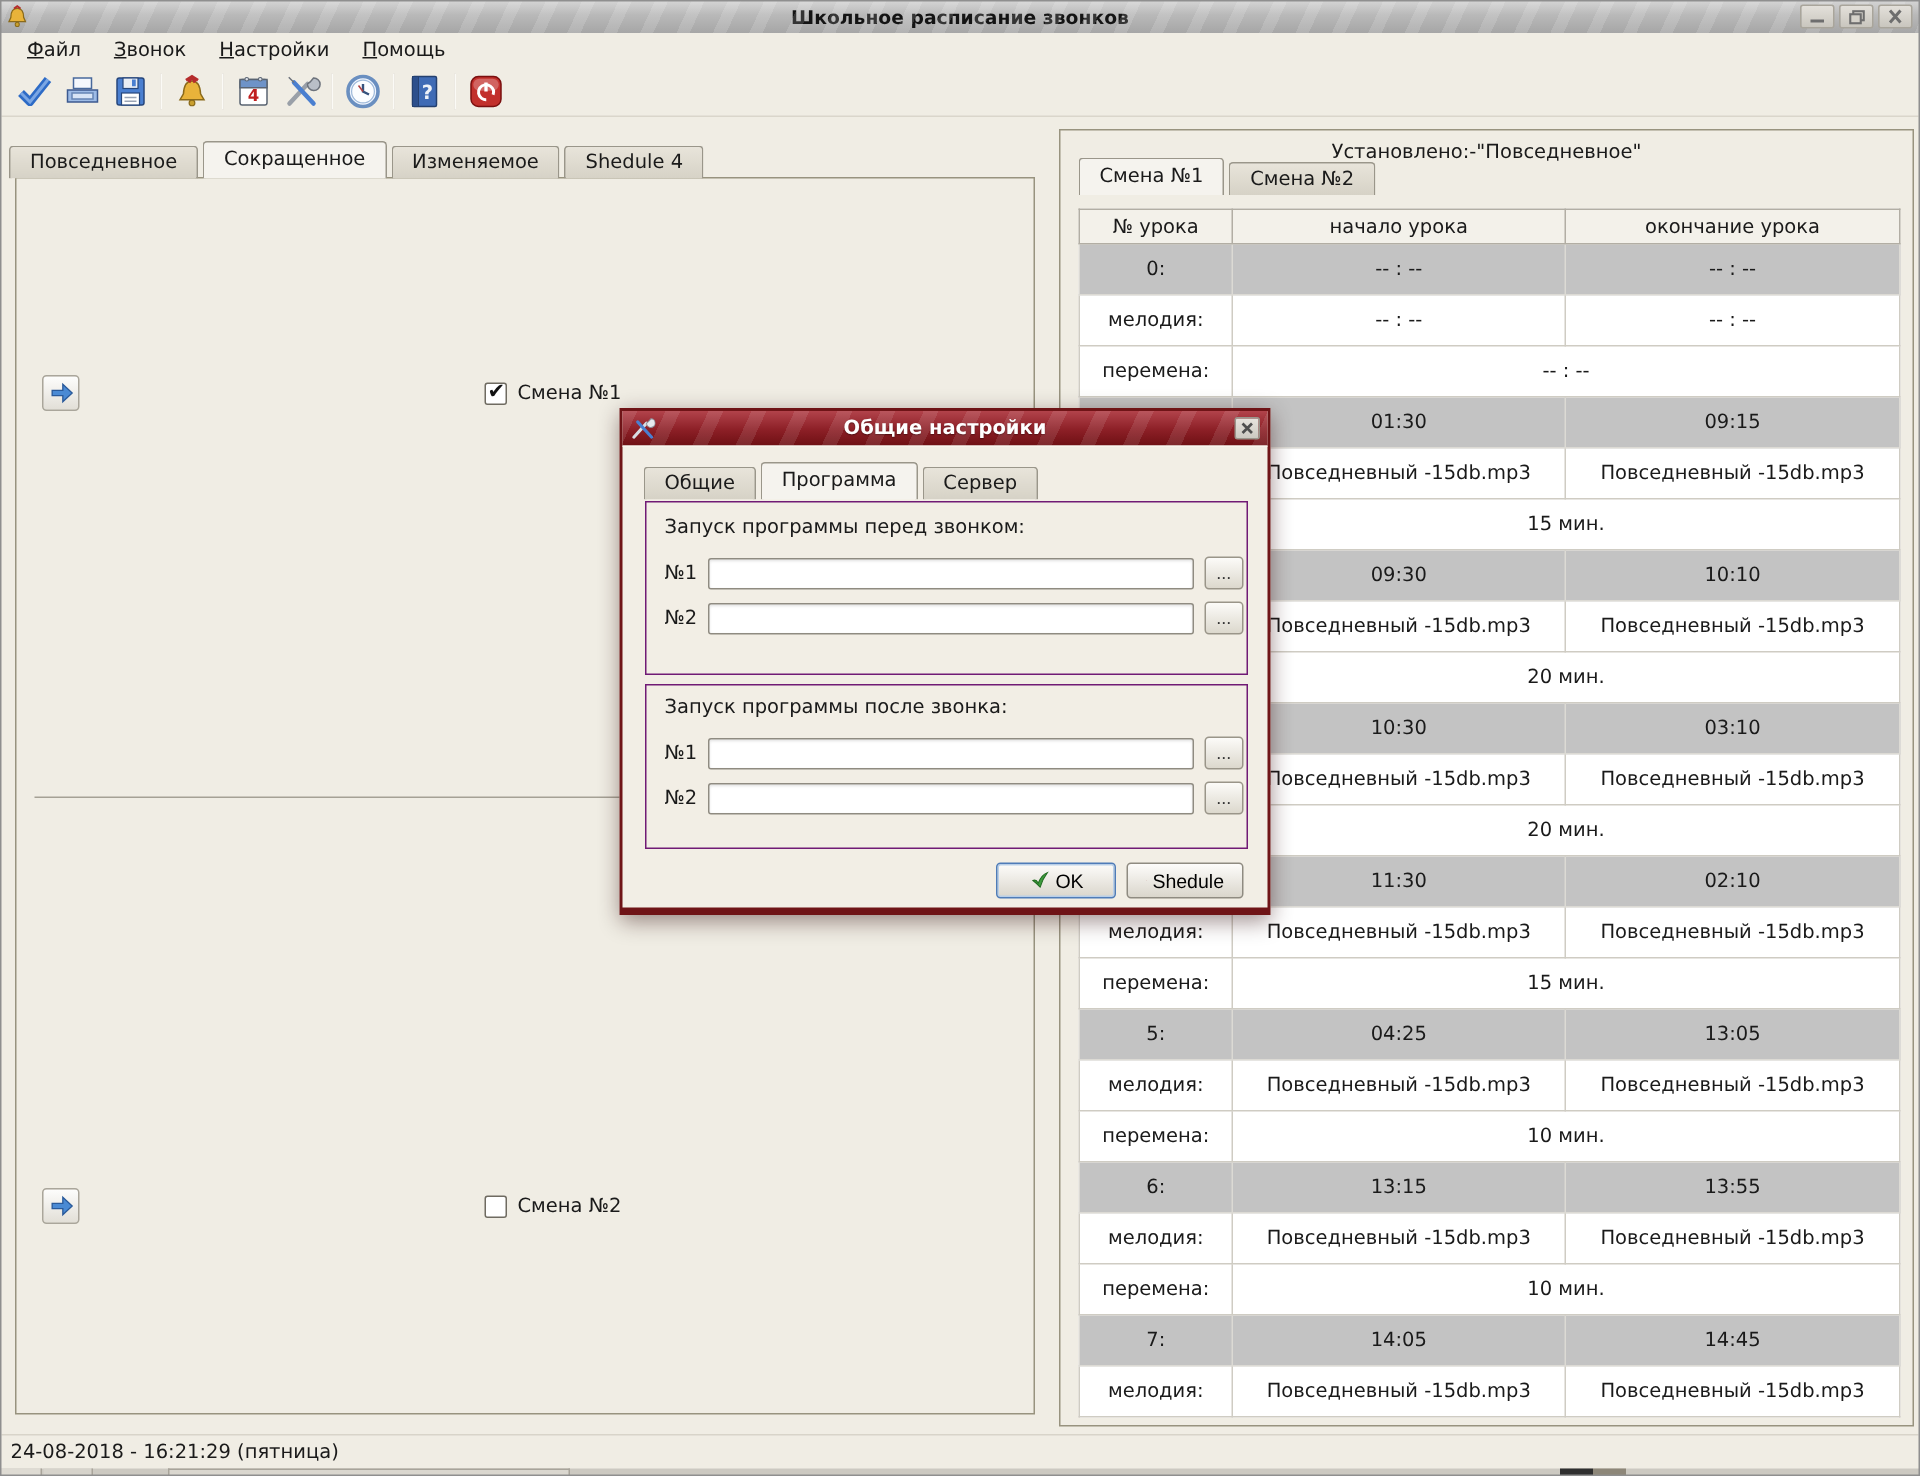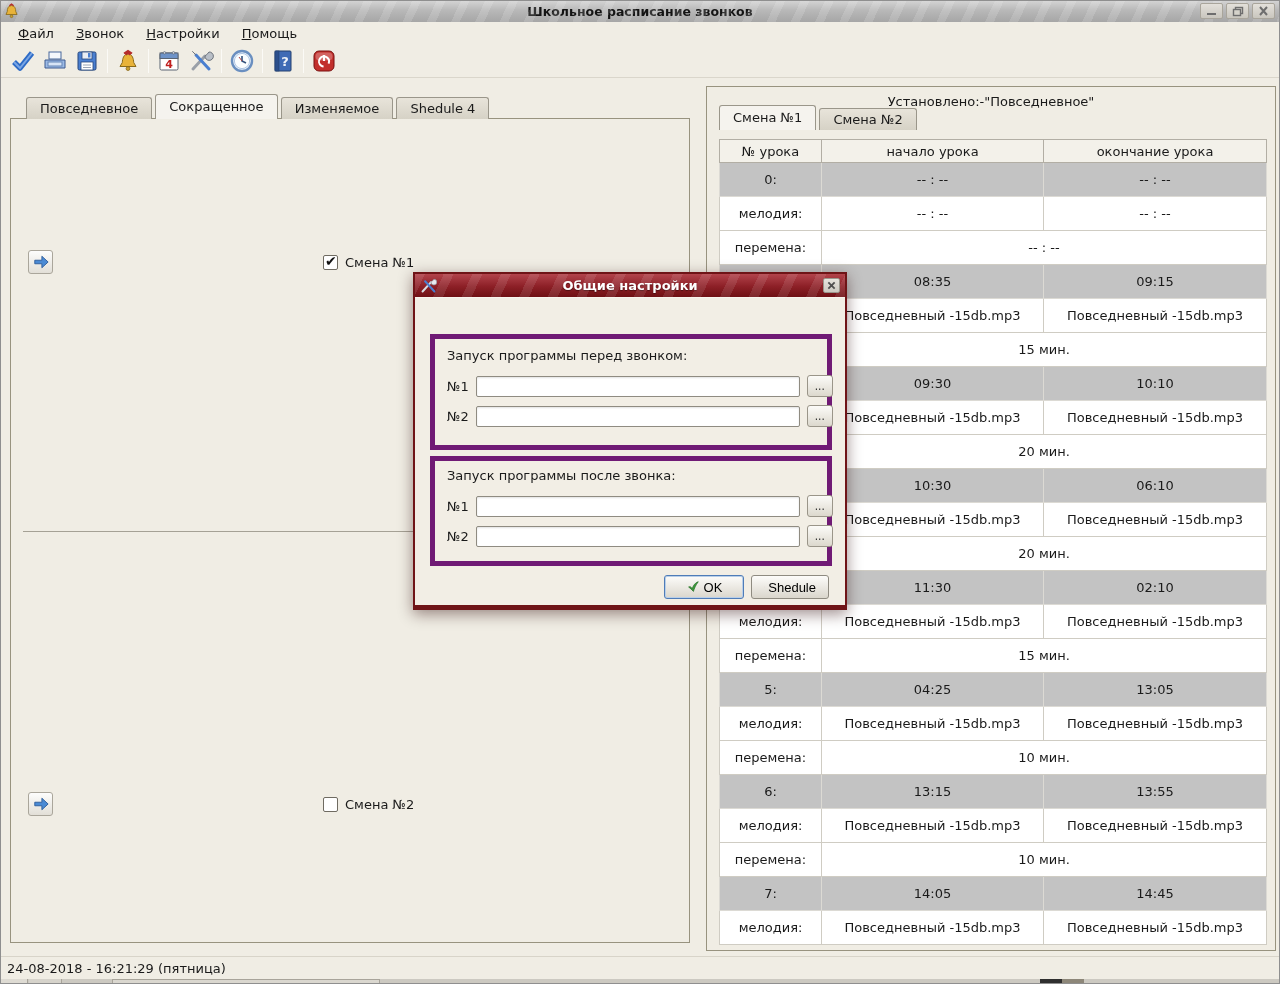--- a/index.html
+++ b/index.html
@@ -45,21 +45,21 @@
 
   
   .toolbar { position:absolute; left:1px; top:44px; width:1278px; height:34px;
     background:#f0ede4; border-bottom:1px solid #dad6cb;
     display:flex; align-items:center; padding-left:6px; }
   .tbtn { width:32px; height:30px; background:transparent; border:none;
     display:flex; align-items:center; justify-content:center; }
   .tsep { width:1px; height:24px; background:#c7c3b8; border-right:1px solid #fbfaf6; margin:0 4px; }
 
   
-  .left-tabs { position:absolute; left:26px; top:94px; height:24px; z-index:2; }
+  .left-tabs { position:absolute; left:6px; top:94px; height:24px; z-index:2; }
   .tab {
     display:inline-block; height:22px; line-height:21px; padding:0 13px;
     background:linear-gradient(180deg,#e8e4da,#d6d2c6);
     border:1px solid #9a968a; border-bottom:none; vertical-align:bottom;
     border-radius:3px 3px 0 0; margin-right:-1px; position:relative;
   }
   .tab.active { height:25px; line-height:24px; background:#f5f3ee; z-index:3; }
 
   .left-frame { position:absolute; left:10px; top:118px; width:680px; height:825px;
     border:1px solid #98937f; background:#f0ede4; }
@@ -100,21 +100,21 @@
     display:flex; align-items:center; }
   .dlg-titlebar::after{ content:""; position:absolute; inset:0;
     background:repeating-linear-gradient(115deg, rgba(255,255,255,.10) 0 9px, transparent 9px 26px); }
   .dlg-titlebar .ttl { position:absolute; left:0; right:0; text-align:center;
     color:#fff; font-weight:bold; font-size:13px; text-shadow:0 1px 1px rgba(0,0,0,.4); }
   .dlg-close { position:absolute; right:5px; top:4px; width:17px; height:15px; z-index:2;
     background:linear-gradient(180deg,#e7e4de,#ccc9c1); border:1px solid #9a968c; border-radius:2px;
     display:flex; align-items:center; justify-content:center; }
   .dlg-body { position:relative; height:310px; border-top:1px solid #f8f5ee; }
   .dlg-tabs { position:absolute; left:14px; top:10px; z-index:2; }
-  .group-frame { position:absolute; left:15px; width:402px; border:5px solid #701a75; background:#f2eee5; }
+  .group-frame { position:absolute; left:15px; width:402px; border:1px solid #701a75; background:#f2eee5; }
   .g-label { position:absolute; left:12px; }
   .fieldrow { position:absolute; left:12px; display:flex; align-items:center; gap:7px; }
   .fieldrow input { width:324px; height:21px; border:1px solid #8f8b81; border-radius:2px;
     background:#fff; box-shadow:inset 0 1px 2px rgba(0,0,0,.12); padding:0 4px; font-size:13px; }
   .browse-btn { width:26px; height:22px; background:linear-gradient(180deg,#fcfbf8,#dcd8cd);
     border:1px solid #9a9589; border-radius:3px; font-size:12px; color:#333; line-height:10px; }
   .dlg-buttons { position:absolute; right:16px; top:277px; display:flex; gap:7px; }
   .dlg-btn { height:24px; display:flex; align-items:center; justify-content:center; gap:4px;
     background:linear-gradient(180deg,#fdfcfa,#dad6cc); border:1px solid #8f8b81; border-radius:3px;
     font-size:13px; padding:0 12px; }
@@ -305,21 +305,21 @@
     <td>мелодия:</td>
     <td>-- : --</td>
     <td>-- : --</td>
         </tr>
         <tr class="r-break">
       <td>перемена:</td>
       <td colspan="2">-- : --</td>
         </tr>
         <tr class="r-lesson">
     <td>1:</td>
-    <td>08:35</td>
+    <td>01:30</td>
     <td>09:15</td>
         </tr>
   <tr class="r-melody">
     <td>мелодия:</td>
     <td>Повседневный -15db.mp3</td>
     <td>Повседневный -15db.mp3</td>
         </tr>
         <tr class="r-break">
       <td>перемена:</td>
       <td colspan="2">15 мин.</td>
@@ -334,21 +334,21 @@
     <td>Повседневный -15db.mp3</td>
     <td>Повседневный -15db.mp3</td>
         </tr>
         <tr class="r-break">
       <td>перемена:</td>
       <td colspan="2">20 мин.</td>
         </tr>
         <tr class="r-lesson">
     <td>3:</td>
     <td>10:30</td>
-    <td>06:10</td>
+    <td>03:10</td>
         </tr>
   <tr class="r-melody">
     <td>мелодия:</td>
     <td>Повседневный -15db.mp3</td>
     <td>Повседневный -15db.mp3</td>
         </tr>
         <tr class="r-break">
       <td>перемена:</td>
       <td colspan="2">20 мин.</td>
         </tr>
@@ -416,20 +416,25 @@
         <path d="M17 17 L6 5" stroke="#4a7fd0" stroke-width="2.4" stroke-linecap="round"></path>
       </svg>
     <span class="ttl">Общие настройки</span>
     <div class="dlg-close">
       <svg width="9" height="9" viewBox="0 0 10 10">
           <path d="M1.5 1.5 L8.5 8.5 M8.5 1.5 L1.5 8.5" stroke="#4f4f4f" stroke-width="2"></path>
         </svg>
     </div>
   </div>
   <div class="dlg-body">
+    <div class="dlg-tabs">
+      <span class="tab">Общие</span>
+      <span class="tab active">Программа</span>
+      <span class="tab">Сервер</span>
+    </div>
 
     <div class="group-frame" style="top:36px; height:116px;">
       <div class="g-label" style="top:9px;">Запуск программы перед звонком:</div>
       <div class="fieldrow" style="top:36px;">
         <span>№1</span>
         <input type="text" value="" style="">
         <button class="browse-btn">...</button>
       </div>
       <div class="fieldrow" style="top:66px;">
         <span>№2</span>

